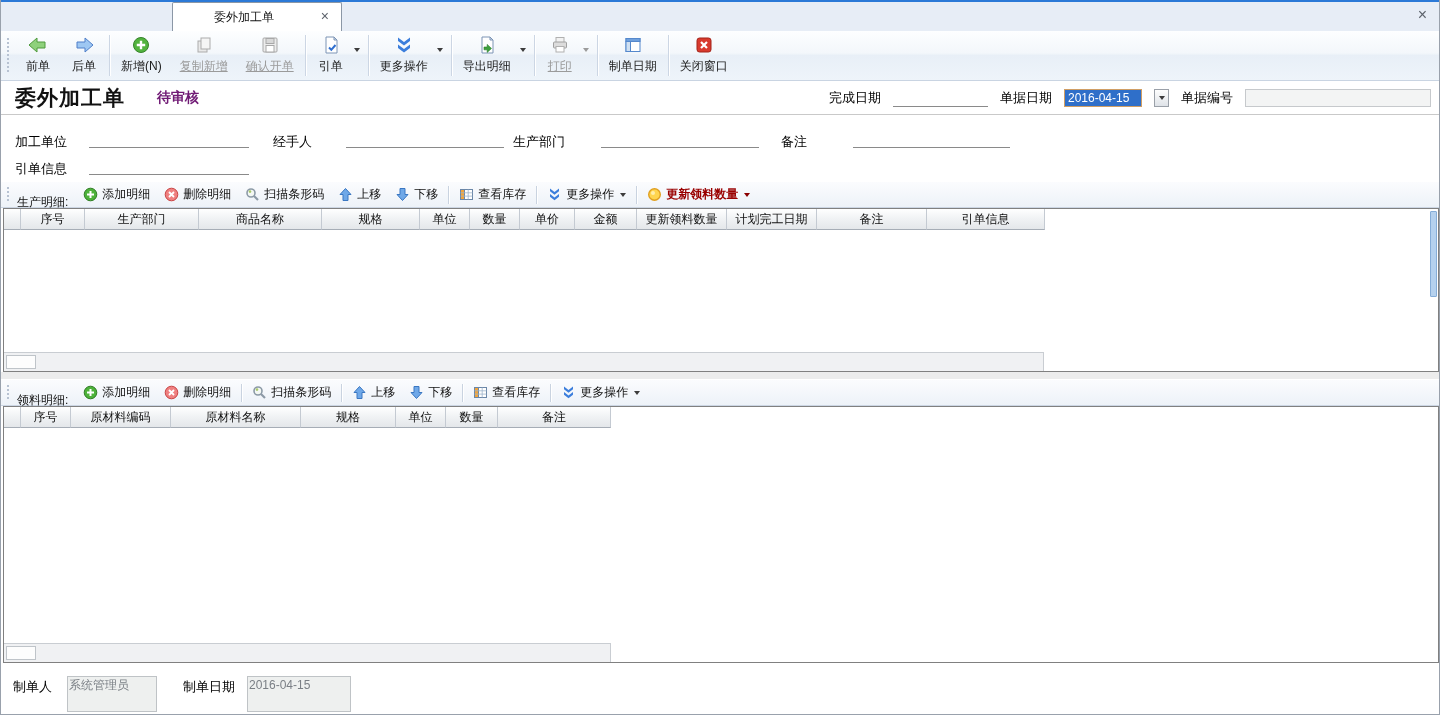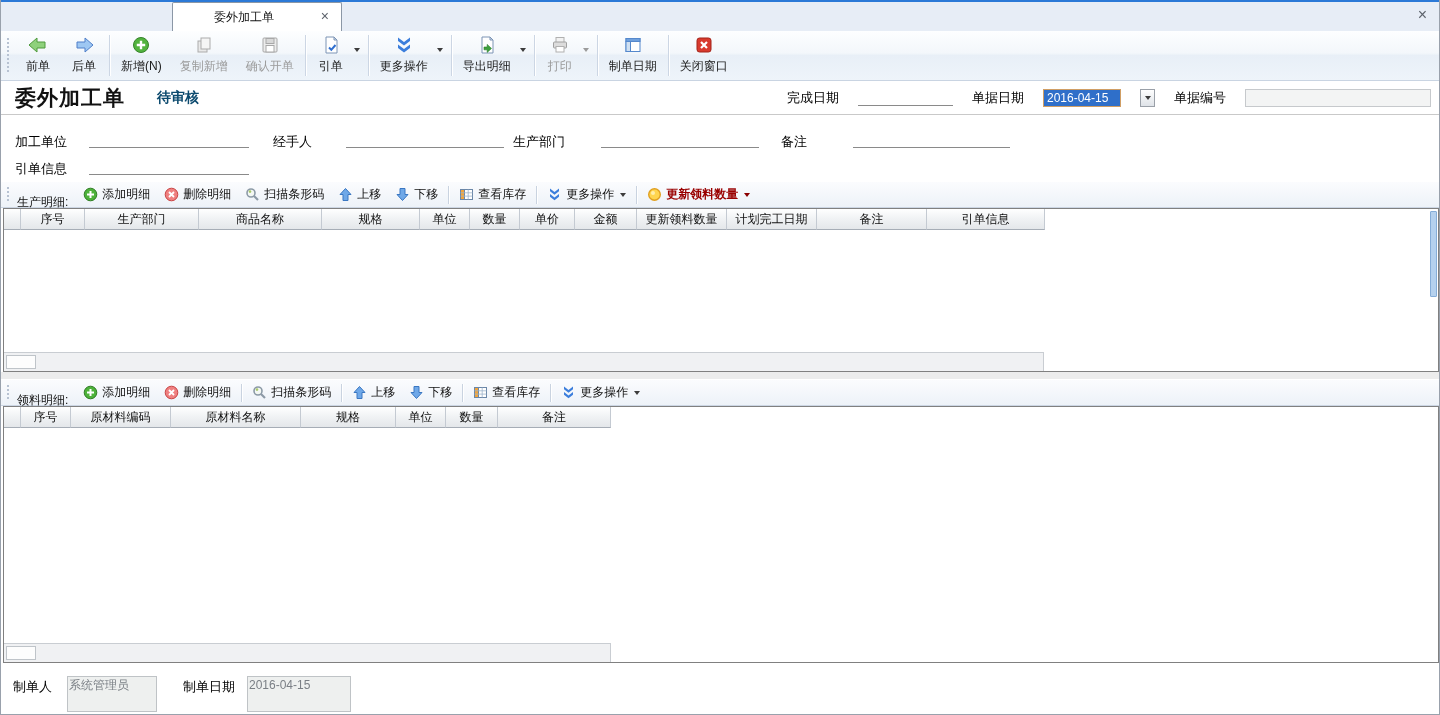--- a/index.html
+++ b/index.html
@@ -21,34 +21,34 @@
   .win-close { position:absolute; right:12px; top:5px; color:#5c626b; font-size:16px; line-height:16px; }
 
   
   .toolbar { position:absolute; left:0; top:31px; width:100%; height:50px; display:flex; align-items:stretch;
     background:linear-gradient(#fdfeff, #f3f7fb 45%, #e8eff7 50%, #eef4fa); border-bottom:1px solid #c9d4e2; padding-left:3px; }
   .grip { width:5px; margin:6px 4px 6px 2px;
     background-image:radial-gradient(circle, #b7c2d2 1px, rgba(0,0,0,0) 1.2px); background-size:4px 4px; }
   .tbtn { display:flex; flex-direction:column; align-items:center; justify-content:center; gap:3px;
     padding:3px 9px 4px 9px; min-width:46px; cursor:default; }
   .tbtn .lbl { font-size:12px; color:#1a1a1a; white-space:nowrap; }
-  .tbtn.disabled .lbl { color:#9b9b9b; }
+  .tbtn.disabled .lbl { color:#9b9b9b;text-decoration:underline; }
   .tsep { width:1px; background:#ccd6e4; margin:4px 2px; box-shadow:1px 0 0 #ffffff; }
   .ddcol { display:flex; align-items:center; padding:0 6px 12px 0; }
   .dd { width:0; height:0; border-left:3.5px solid transparent; border-right:3.5px solid transparent; border-top:4px solid #3c3c3c; }
   .dd.gray { border-top-color:#9b9b9b; }
   .dd.red { border-top-color:#8b0000; }
   .icon20 { width:22px; height:20px; display:block; }
 
   
   .titlebar { position:absolute; left:0; top:81px; width:100%; height:34px; background:#fff;
     border-bottom:1px solid #c9c9c9; display:flex; align-items:center; padding:0 8px 0 14px; }
   .doc-title { font-size:21px; font-weight:bold; letter-spacing:1px; }
-  .doc-status { margin-left:32px; font-size:14px; font-weight:bold; color:#0c4a6e; }
-  .title-right { margin-left:auto; display:flex; align-items:flex-start; gap:19px; }
+  .doc-status { margin-left:32px; font-size:14px; font-weight:bold; color:#701a75; }
+  .title-right { margin-left:auto; display:flex; align-items:flex-end; gap:12px; }
   .flabel { font-size:13px; color:#000; white-space:nowrap; }
   .uline { height:17px; border-bottom:1px solid #8a8a8a; }
   .datebox { width:78px; height:18px; background:#2f6fc9; color:#fff; border:1px solid #d09e64;
     font-size:12px; line-height:16px; padding:0 3px; white-space:nowrap; overflow:hidden; }
   .ddbtn { width:15px; height:18px; border:1px solid #9aa0a8; background:linear-gradient(#fefefe,#dfe3e8);
     display:flex; align-items:center; justify-content:center; }
   .boxinput { height:18px; background:#f3f4f4; border:1px solid #c6c9cc; padding:0 4px; line-height:16px; color:#333; }
 
   
   .formarea { position:absolute; left:0; top:115px; width:100%; height:66px; background:#fff; }

